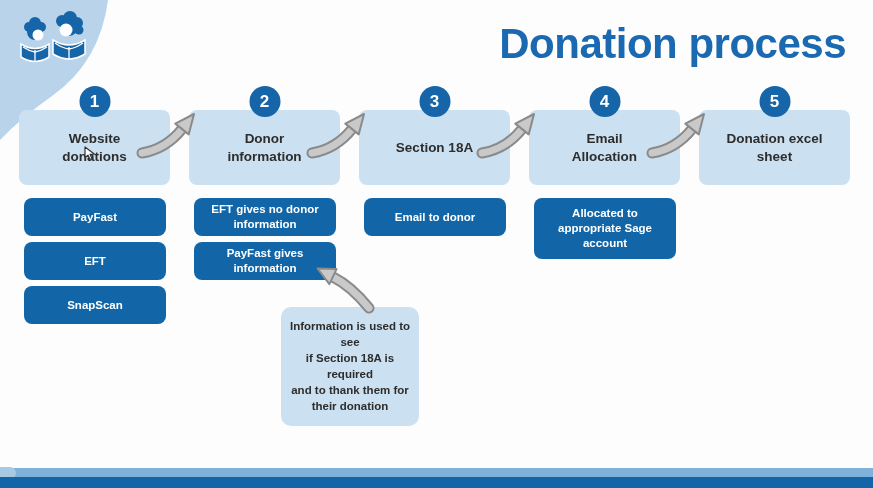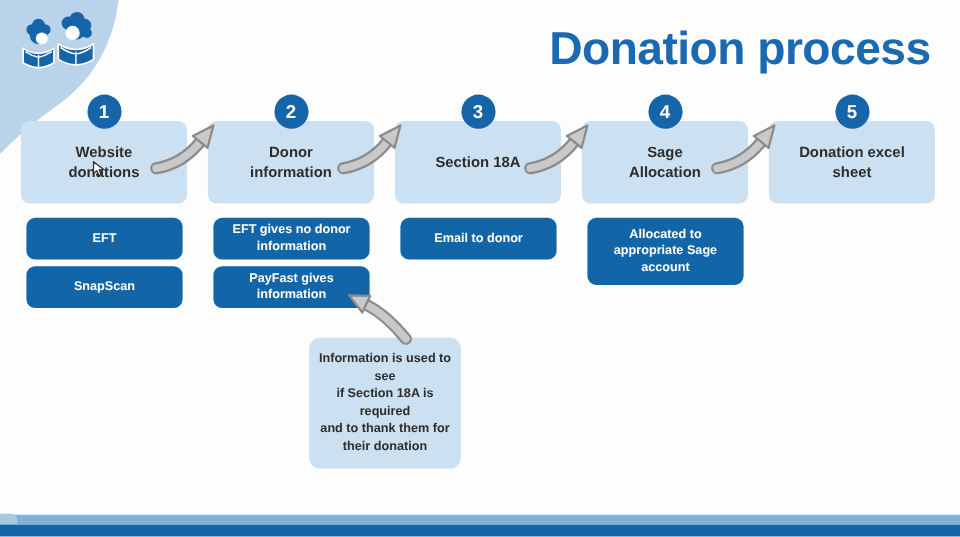--- a/index.html
+++ b/index.html
@@ -99,20 +99,21 @@
     </g>
   </svg>
 
   <div class="slide-title">Donation process</div>
 
   <div class="step" style="left:19px">
     <div class="step-circle">1</div>
     <div class="step-header">Website
 donations</div>
     <div class="step-items">
+      <div class="pill">PayFast</div>
       <div class="pill">EFT</div>
       <div class="pill">SnapScan</div>
     </div>
   </div>
 
   <div class="step" style="left:189px">
     <div class="step-circle">2</div>
     <div class="step-header">Donor
 information</div>
     <div class="step-items">
@@ -126,21 +127,21 @@
   <div class="step" style="left:359px">
     <div class="step-circle">3</div>
     <div class="step-header">Section 18A</div>
     <div class="step-items">
       <div class="pill">Email to donor</div>
     </div>
   </div>
 
   <div class="step" style="left:529px">
     <div class="step-circle">4</div>
-    <div class="step-header">Sage
+    <div class="step-header">Email
 Allocation</div>
     <div class="step-items">
       <div class="pill tall">Allocated to
 appropriate Sage
 account</div>
     </div>
   </div>
 
   <div class="step" style="left:699px">
     <div class="step-circle">5</div>

